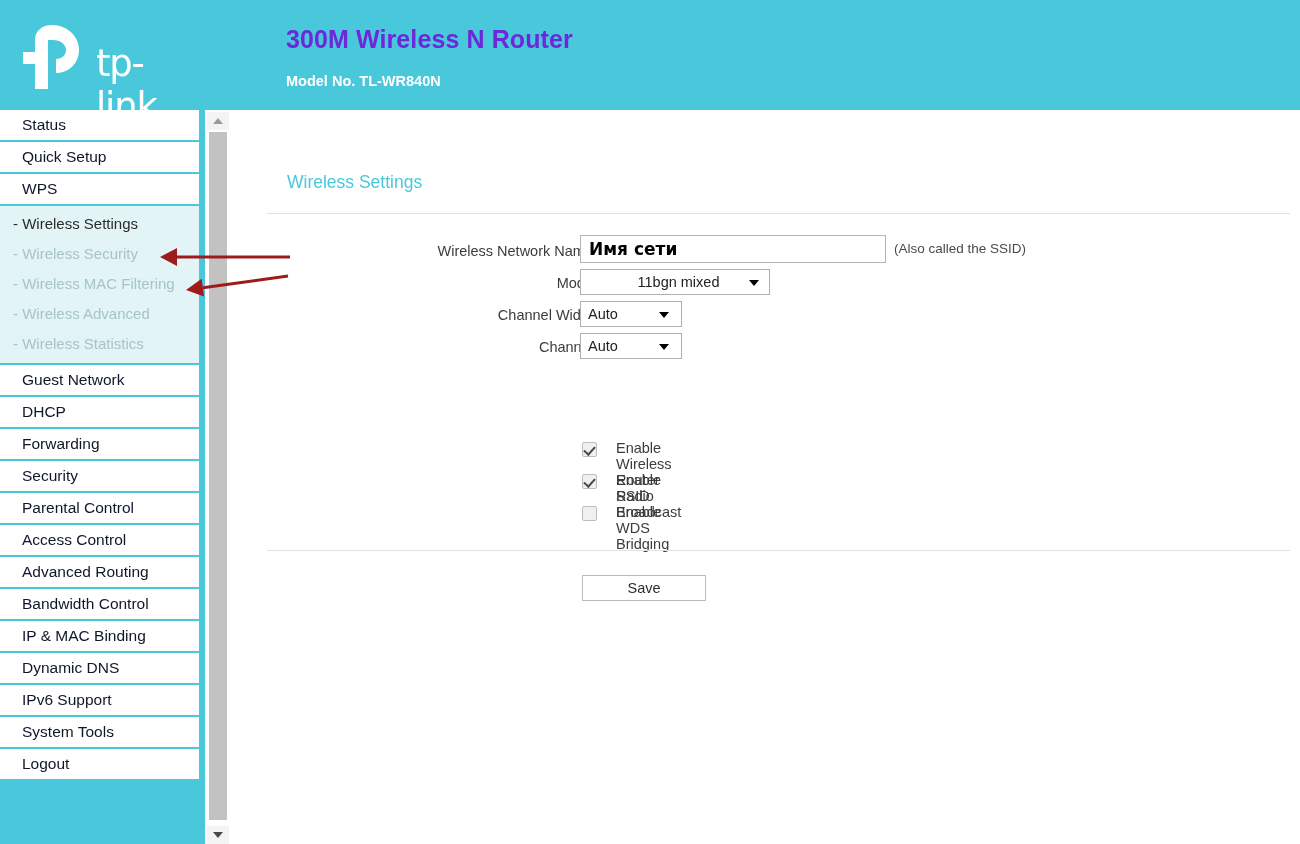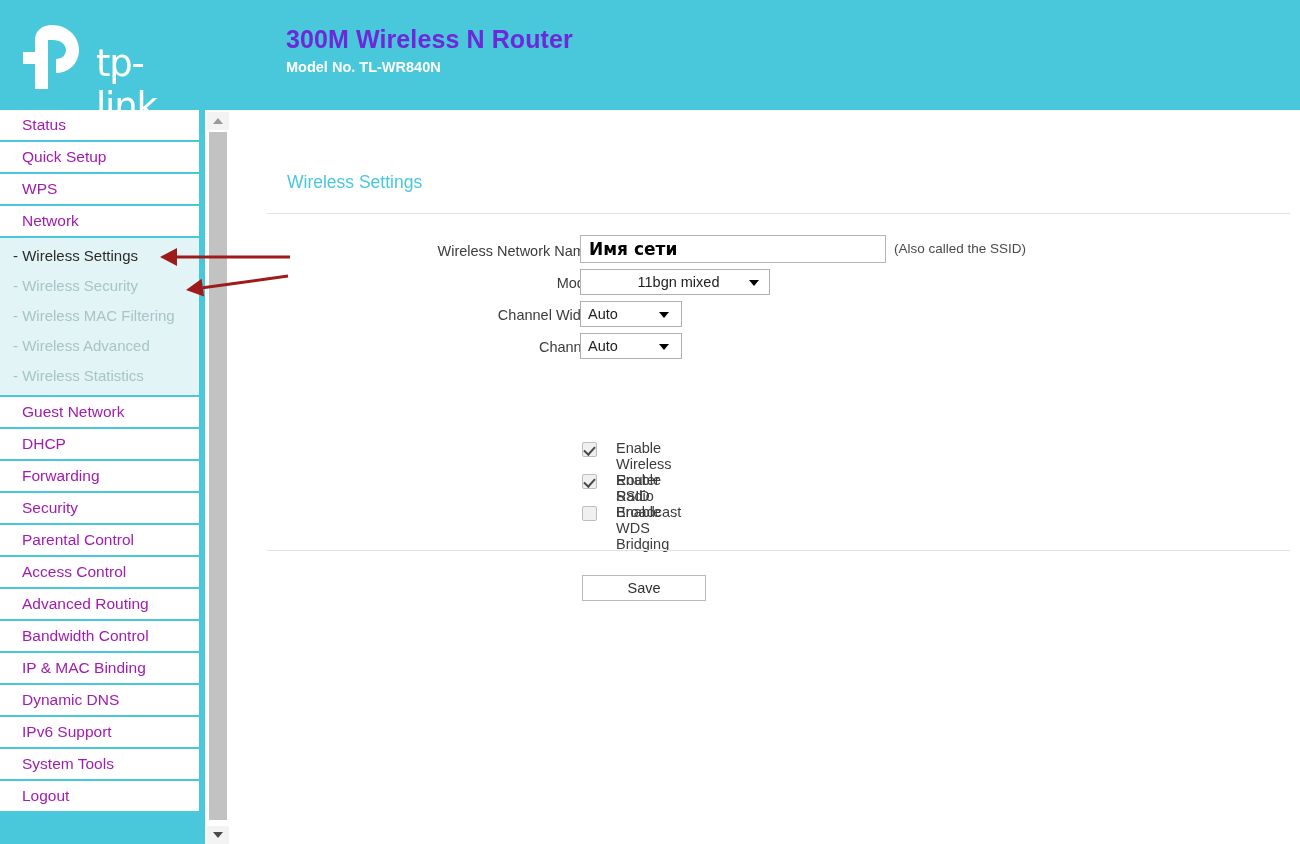--- a/index.html
+++ b/index.html
@@ -34,36 +34,36 @@
     color: #6d28d9;
     font-size: 25px;
     font-weight: bold;
     letter-spacing: 0.1px;
     line-height: 26px;
   }
   .model-sub {
     color: #ffffff;
     font-size: 14.5px;
     font-weight: bold;
-    margin-top: 6px;
+    margin-top: 20px;
     line-height: 19px;
   }
 
   
   .sidebar {
     position: absolute; left: 0; top: 110px;
     width: 205px; height: 734px;
     background: #4ac8db;
   }
   .menu { position: absolute; left: 0; top: 0; width: 199px; }
   .menu-item {
     height: 32px;
     background: #ffffff;
     border-bottom: 2px solid #4ac8db;
-    color: #a21caf;
+    color: #0f172a;
     font-size: 15.5px;
     line-height: 30px;
     padding-left: 22px;
     white-space: nowrap;
     overflow: hidden;
   }
   .menu-item.active {
     background: #ffc20e;
     color: #444444;
   }
@@ -242,21 +242,20 @@
       <div class="model-title">300M Wireless N Router</div>
       <div class="model-sub">Model No. TL-WR840N</div>
     </div>
   </div>
 
   <div class="sidebar">
     <div class="menu" id="menu-root">
         <div class="menu-item">Status</div>
         <div class="menu-item">Quick Setup</div>
         <div class="menu-item">WPS</div>
-        <div class="menu-item">Network</div>
         <div class="submenu">
           <div class="sub-item active">- Wireless Settings</div>
           <div class="sub-item">- Wireless Security</div>
           <div class="sub-item">- Wireless MAC Filtering</div>
           <div class="sub-item">- Wireless Advanced</div>
           <div class="sub-item">- Wireless Statistics</div>
         </div>
         <div class="menu-item">Guest Network</div>
         <div class="menu-item">DHCP</div>
         <div class="menu-item">Forwarding</div>

